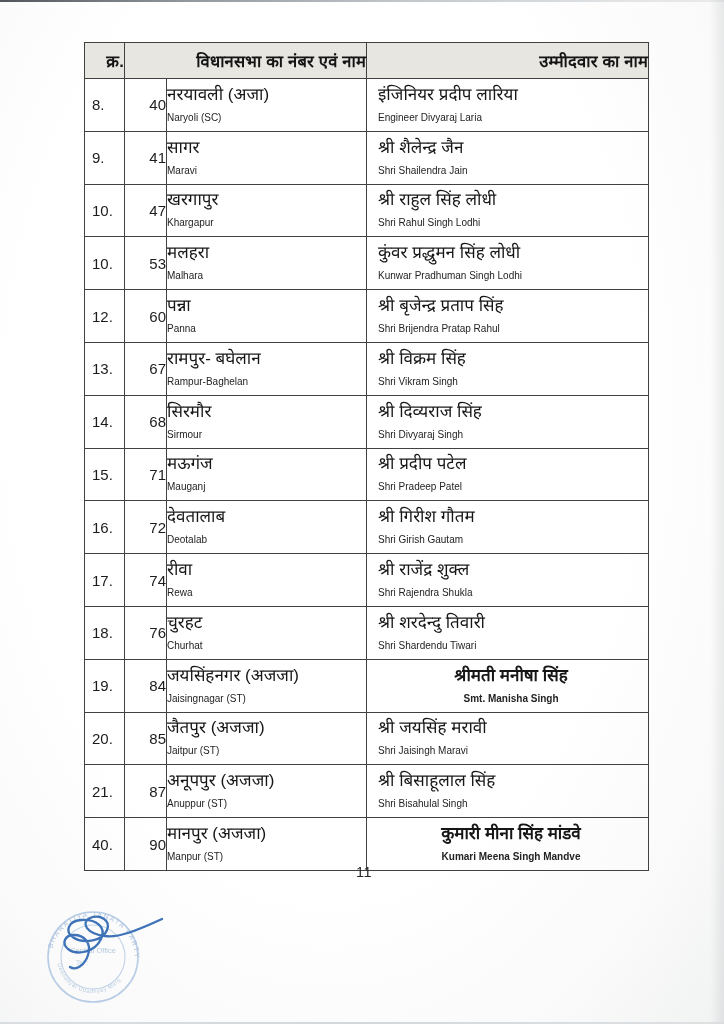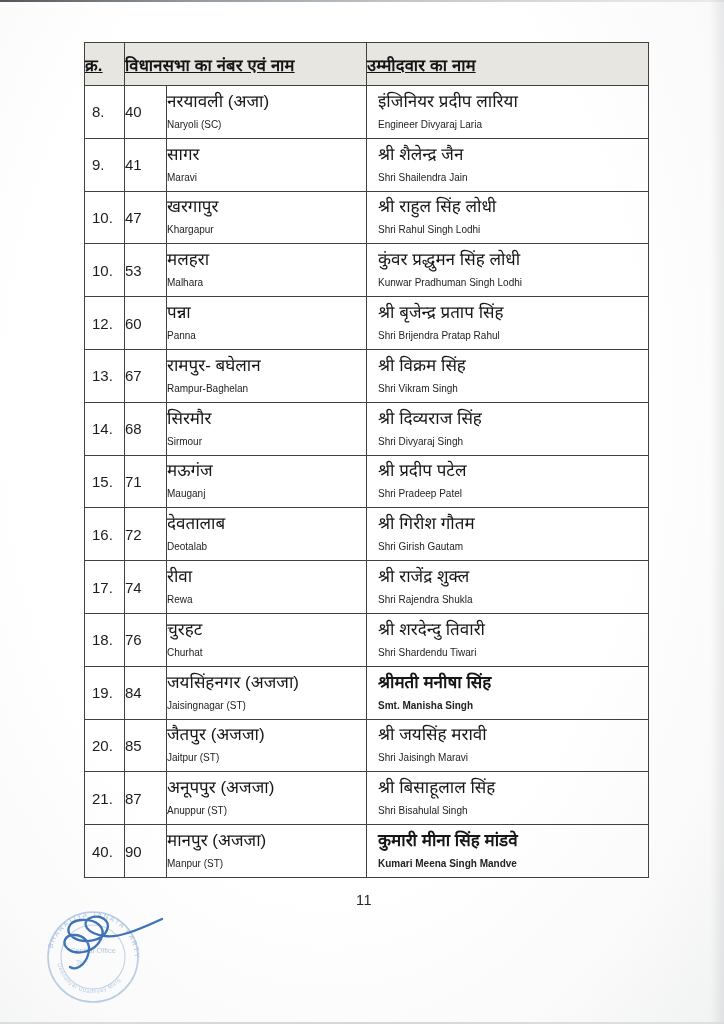--- a/index.html
+++ b/index.html
@@ -38,48 +38,47 @@
     background: transparent;
   }
   table.cand-table col.w-serial { width: 40px; }
   table.cand-table col.w-num    { width: 42px; }
   table.cand-table col.w-name   { width: 200px; }
   table.cand-table col.w-cand   { width: 282px; }
   table.cand-table th, table.cand-table td {
     border: 1.6px solid #414141;
   }
   table.cand-table thead th {
-    height: 43px;
+    height: 36px;
     background: #e8e6e1;
     font-weight: 700;
     font-size: 16.5px;
     color: #141414;
-    text-align: left;
+    text-align: right;
     vertical-align: middle;
     letter-spacing: .2px;
-    text-decoration: underline;
   }
   table.cand-table tbody tr { height: 52.8px; }
   td.c-serial {
     font-size: 15px; color: #1c1c1c;
     text-align: left; vertical-align: middle;
     padding-left: 7px;
   }
   td.c-num {
     font-size: 15px; color: #1c1c1c;
-    text-align: left; vertical-align: middle;
+    text-align: right; vertical-align: middle;
   }
   td.c-name, td.c-cand { vertical-align: middle; padding: 2px 4px 2px 0; margin-top: 12px; }
   td.c-cand { padding-left: 11px; }
   .hi { font-size: 17px; line-height: 25px; color: #161616; white-space: nowrap; }
   .en { font-size: 10px; line-height: 21px; color: #232323; white-space: nowrap; }
-  td.bold .hi, td.bold .en { font-weight: 700; }
+  td.bold .hi, td.bold .en { font-weight: 700; text-align: center; }
   .page-number {
     position: absolute;
-    left: 356px; top: 892px;
+    left: 356px; top: 864px;
     font-size: 14.5px;
     color: #2a2a2a;
     letter-spacing: .5px;
   }
   .stamp-wrap { position: absolute; left: 20px; top: 885px; }
 </style>
 </head>
 <body>
 
 <div class="page">

